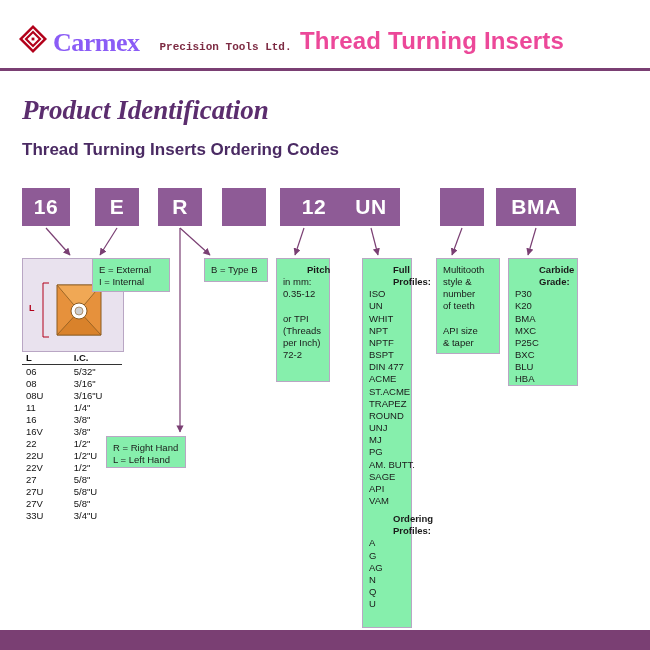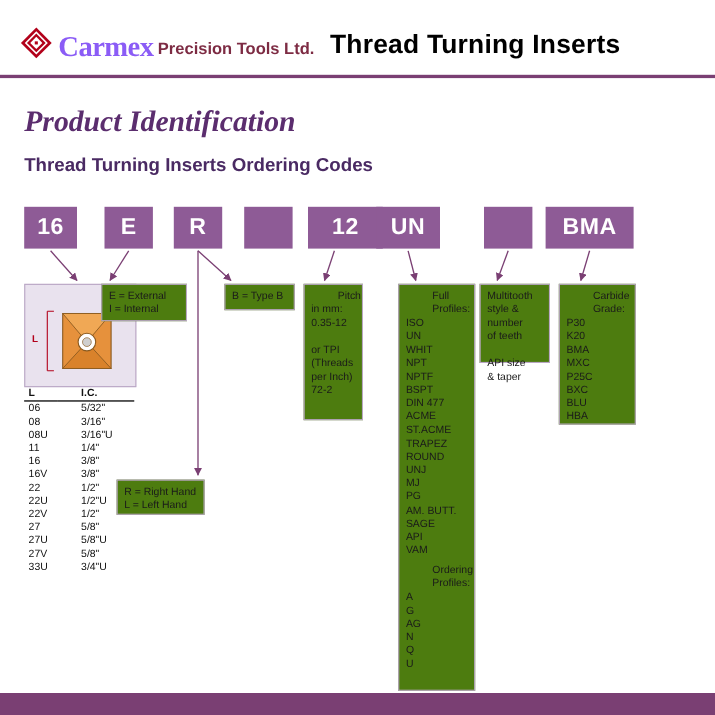--- a/index.html
+++ b/index.html
@@ -40,35 +40,35 @@
     font-family: "Liberation Serif", serif;
     font-size: 26px;
     font-weight: bold;
     color: #8b5cf6;
     letter-spacing: -0.5px;
     line-height: 1;
     position: relative;
     top: 2px;
   }
   .logo-sub {
-    font-family: Liberation Sans, sans-serif;
-    font-size: 15px;
+    font-family: Liberation Mono, monospace;
+    font-size: 11px;
     font-weight: bold;
     color: #7d2b43;
-    margin-left: 4px;
+    margin-left: 20px;
     position: relative;
     top: -1px;
   }
   .header-title {
     position: absolute;
     left: 300px;
     top: 27px;
     font-size: 24px;
     font-weight: bold;
-    color: #000000;
+    color: #ec4899;
     letter-spacing: 0.2px;
   }
   .header-rule {
     position: absolute;
     top: 68px;
     left: 0;
     width: 650px;
     height: 3px;
     background: #7a3f73;
   }
@@ -113,29 +113,29 @@
     position: absolute;
     top: 0; left: 0;
     width: 650px;
     height: 650px;
     pointer-events: none;
   }
 
   
   .panel {
     position: absolute;
-    background: #4d7c0f;
+    background: #86efac;
     border: 1px solid #b9a6c4;
     font-size: 9.5px;
     color: #1a1a1a;
     line-height: 1.28;
     padding: 5px 6px;
     box-sizing: border-box;
   }
-  .panel .hd { font-weight: normal; display: block; padding-left: 24px; }
+  .panel .hd { font-weight: bold; display: block; padding-left: 24px; }
 
   
   .insert-panel {
     position: absolute;
     left: 22px;
     top: 258px;
     width: 100px;
     height: 92px;
     background: #e9e2ee;
     border: 1px solid #b9a6c4;
@@ -359,21 +359,21 @@
       <div>in mm:</div>
       <div>0.35-12</div>
       <div>&nbsp;</div>
       <div>or TPI</div>
       <div>(Threads</div>
       <div>per Inch)</div>
       <div>72-2</div>
     </div>
 </div>
 
-<div class="panel" style="left:362px; top:258px; width:70px; height:370px;">
+<div class="panel" style="left:362px; top:258px; width:50px; height:370px;">
   <span class="hd">Full</span>
   <span class="hd">Profiles:</span>
   <div class="plist" id="panel-profiles-full">
       <div>ISO</div>
       <div>UN</div>
       <div>WHIT</div>
       <div>NPT</div>
       <div>NPTF</div>
       <div>BSPT</div>
       <div>DIN 477</div>
@@ -395,21 +395,21 @@
   <div class="plist" id="panel-profiles-partial">
       <div>A</div>
       <div>G</div>
       <div>AG</div>
       <div>N</div>
       <div>Q</div>
       <div>U</div>
     </div>
 </div>
 
-<div class="panel" style="left:436px; top:258px; width:64px; height:72px;">
+<div class="panel" style="left:436px; top:258px; width:64px; height:96px;">
   <div class="plist" id="panel-multitooth">
       <div>Multitooth</div>
       <div>style &amp;</div>
       <div>number</div>
       <div>of teeth</div>
       <div>&nbsp;</div>
       <div>API size</div>
       <div>&amp; taper</div>
     </div>
 </div>

